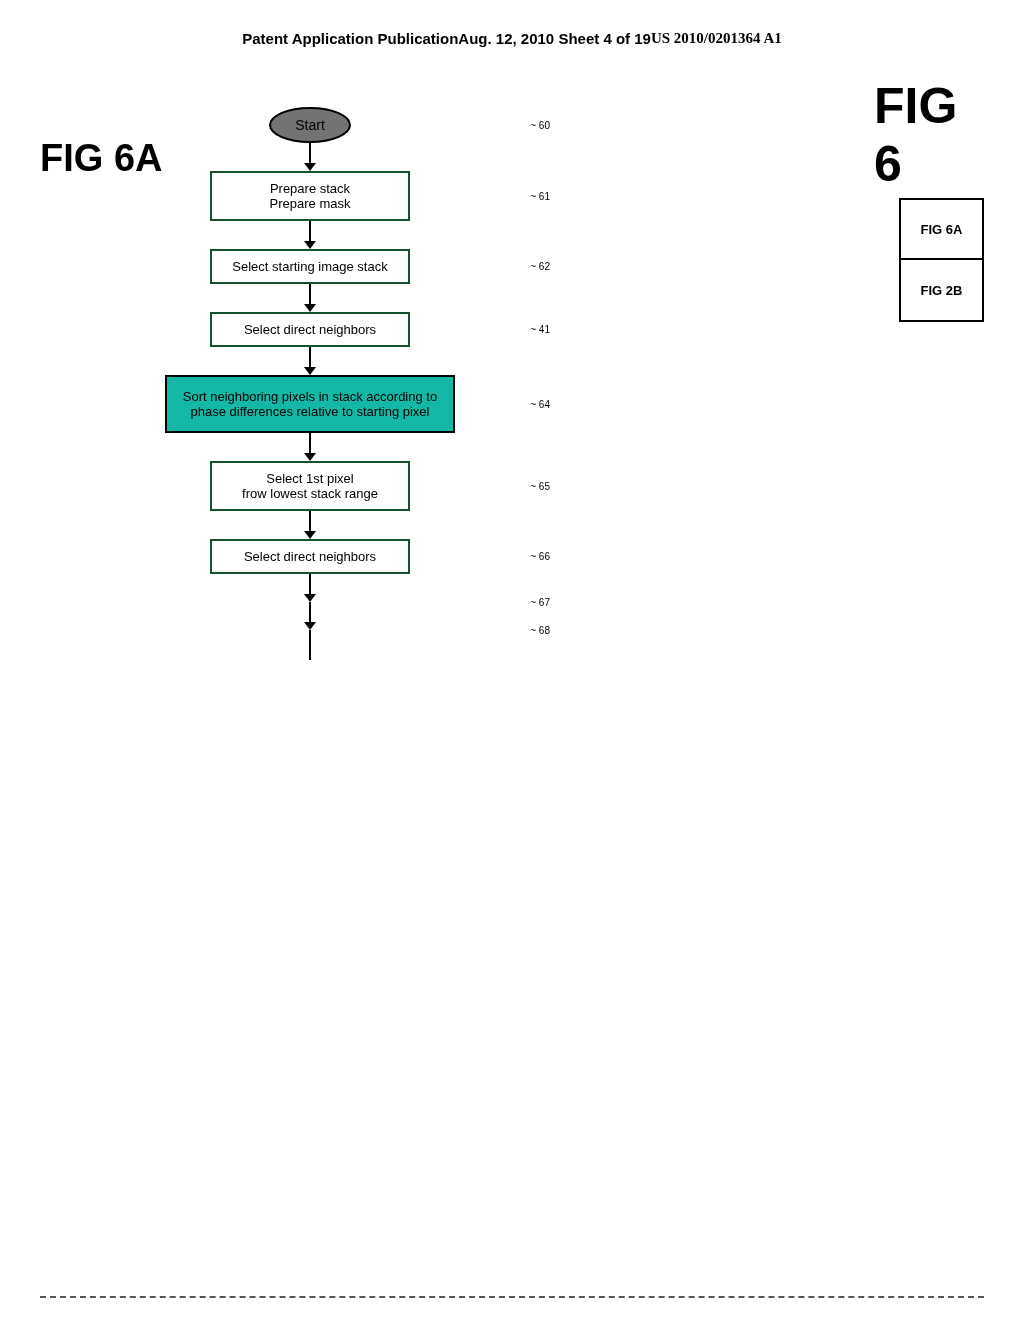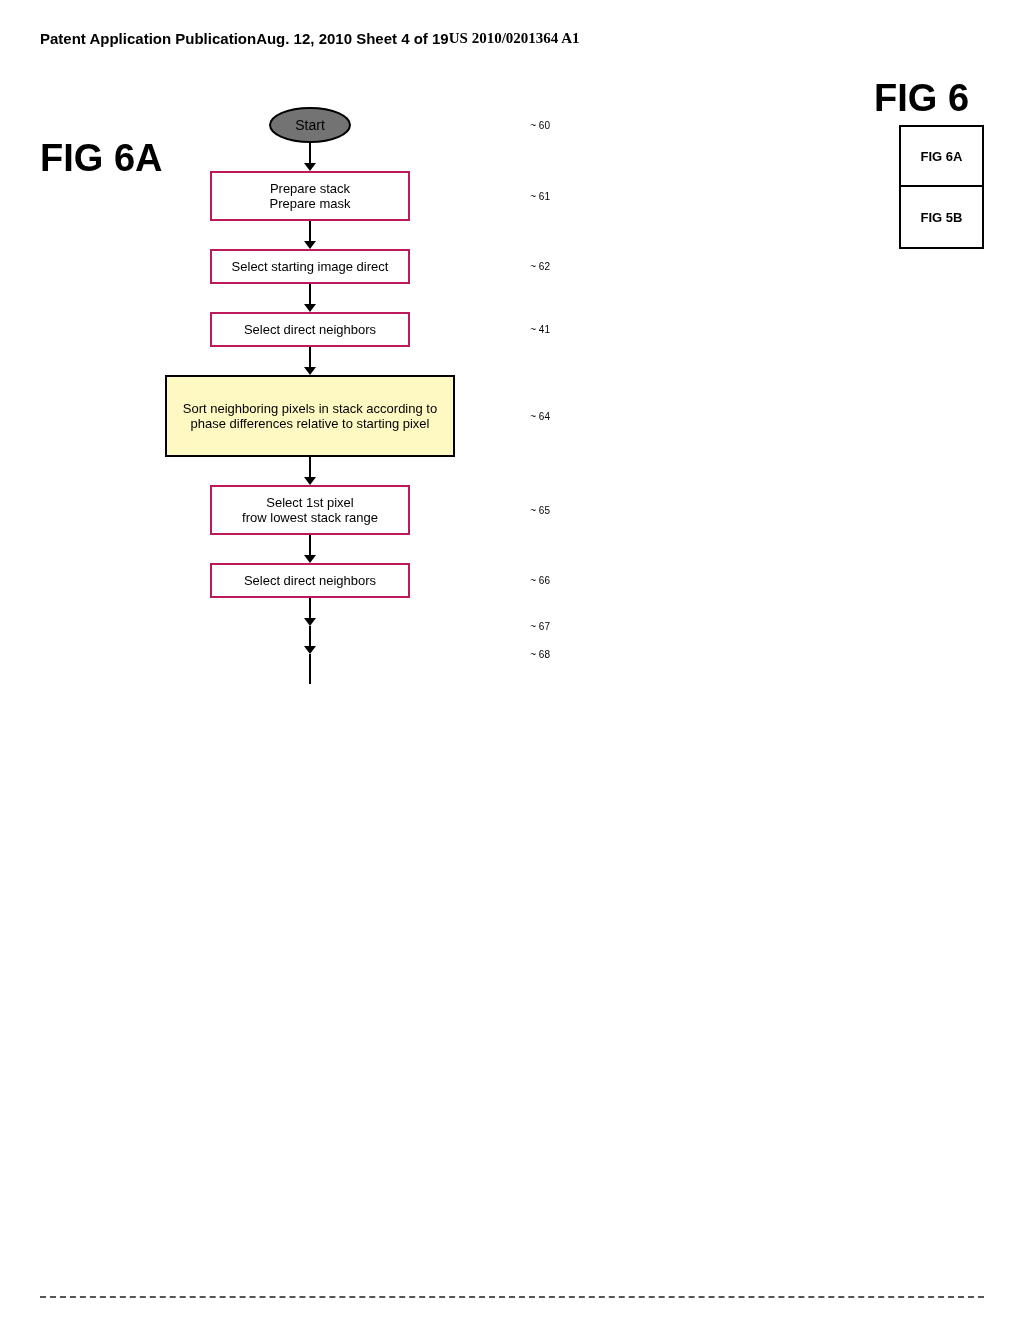--- a/index.html
+++ b/index.html
@@ -16,21 +16,21 @@
       width: 1024px;
       min-height: 1320px;
       background: #fff;
       position: relative;
       padding: 0;
     }
 
     
     .header {
       display: flex;
-      justify-content: flex-start;
+      justify-content: center;
       align-items: flex-start;
       padding: 30px 40px 10px 40px;
       border-bottom: none;
     }
     .header-left {
       font-size: 15px;
       font-weight: bold;
       color: #000;
     }
     .header-center {
@@ -73,21 +73,21 @@
     .right-sidebar {
       width: 110px;
       display: flex;
       flex-direction: column;
       align-items: flex-end;
       padding-top: 0px;
       margin-left: 10px;
     }
 
     .fig6-title {
-      font-size: 38px;
+      font-size: 50px;
       font-weight: bold;
       color: #000;
       margin-bottom: 5px;
       align-self: flex-start;
     }
 
     .fig6-box-container {
       border: 2px solid #000;
       width: 85px;
     }
@@ -124,36 +124,36 @@
       border-radius: 50%;
       padding: 8px 24px;
       font-size: 14px;
       color: #000;
       background: #737373;
       text-align: center;
       position: relative;
     }
 
     .shape-rect {
-      border: 2px solid #be185d;
+      border: 2px solid #14532d;
       padding: 8px 16px;
       font-size: 13px;
       color: #000;
       background: #fff;
       text-align: center;
       min-width: 200px;
       max-width: 300px;
     }
 
     .shape-rect-wide {
       border: 2px solid #000;
-      padding: 24px 16px;
+      padding: 12px 16px;
       font-size: 13px;
       color: #000;
-      background: #fef9c3;
+      background: #14b8a6;
       text-align: center;
       min-width: 280px;
       max-width: 340px;
     }
 
     
     .arrow {
       display: flex;
       flex-direction: column;
       align-items: center;
@@ -221,21 +221,21 @@
           <div class="shape-rect">Prepare stack<br>Prepare mask</div>
           <span class="step-label">~ 61</span>
         </div>
 
         <div class="arrow">
           <div class="arrow-line"></div>
           <div class="arrow-head"></div>
         </div>
 
         <div class="step-row">
-          <div class="shape-rect">Select starting image direct</div>
+          <div class="shape-rect">Select starting image stack</div>
           <span class="step-label">~ 62</span>
         </div>
 
         <div class="arrow">
           <div class="arrow-line"></div>
           <div class="arrow-head"></div>
         </div>
 
         <div class="step-row">
           <div class="shape-rect">Select direct neighbors</div>
@@ -294,21 +294,21 @@
           <div class="arrow-line" style="height:30px;"></div>
         </div>
 
       </div>
     </div>
 
     <div class="right-sidebar">
       <div class="fig6-title">FIG 6</div>
       <div class="fig6-box-container">
         <div class="fig6-box">FIG 6A</div>
-        <div class="fig6-box">FIG 5B</div>
+        <div class="fig6-box">FIG 2B</div>
       </div>
     </div>
 
   </div>
 
   <div style="position:absolute; bottom:22px; left:40px; right:40px; border-top:2px dashed #555;"></div>
 
 </div>
 
 </body></html>

